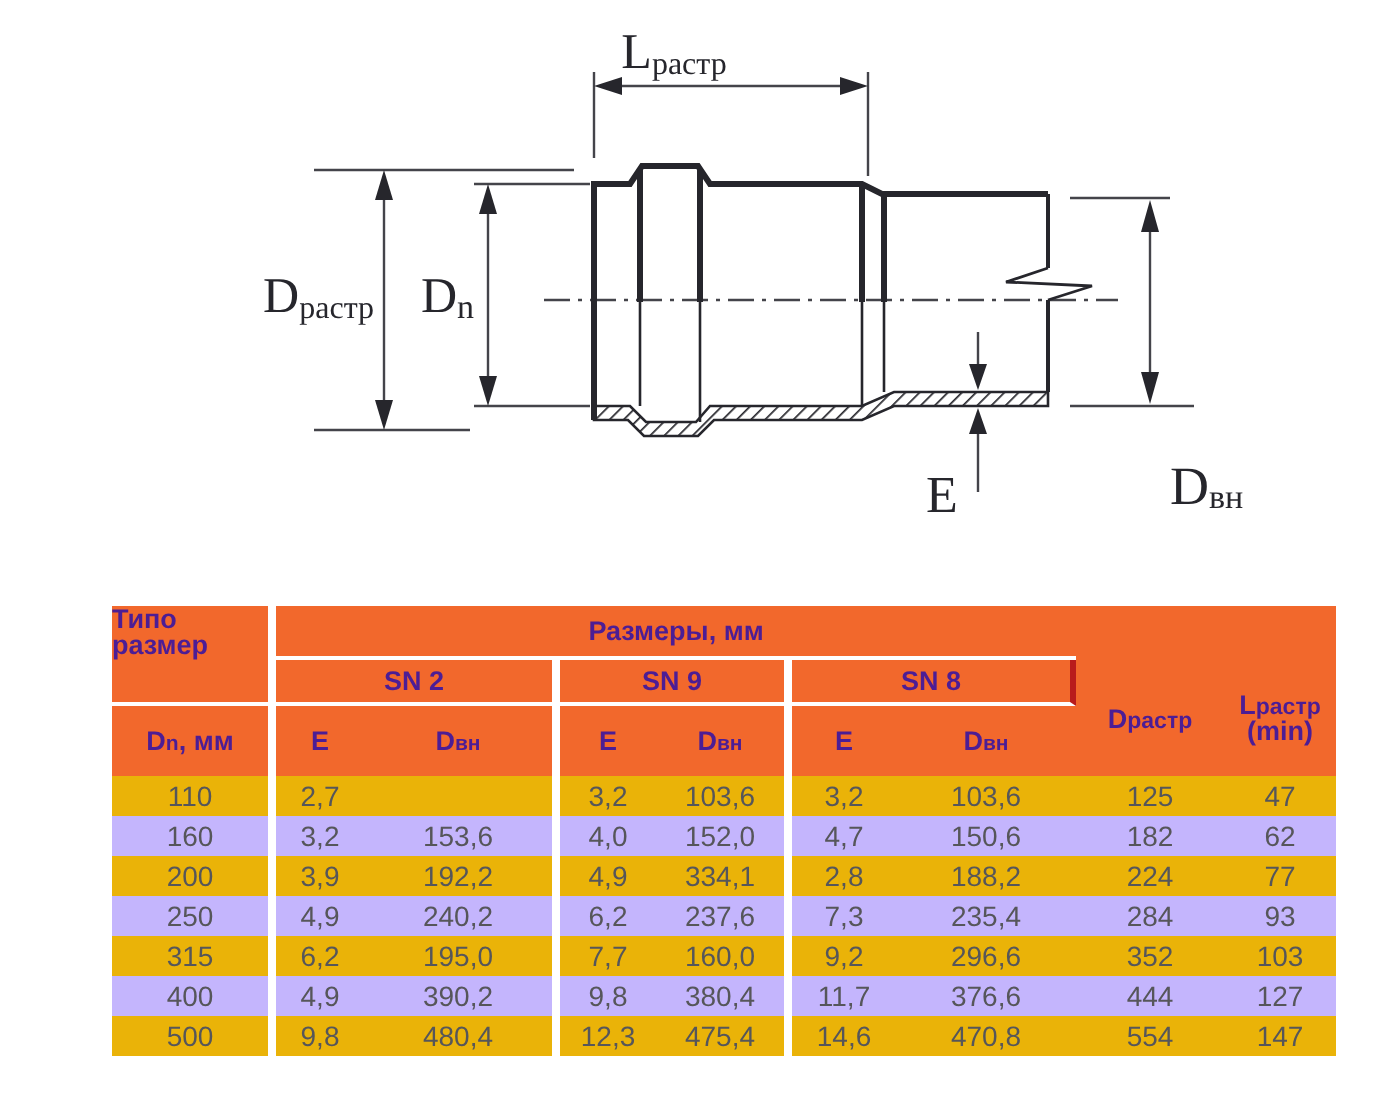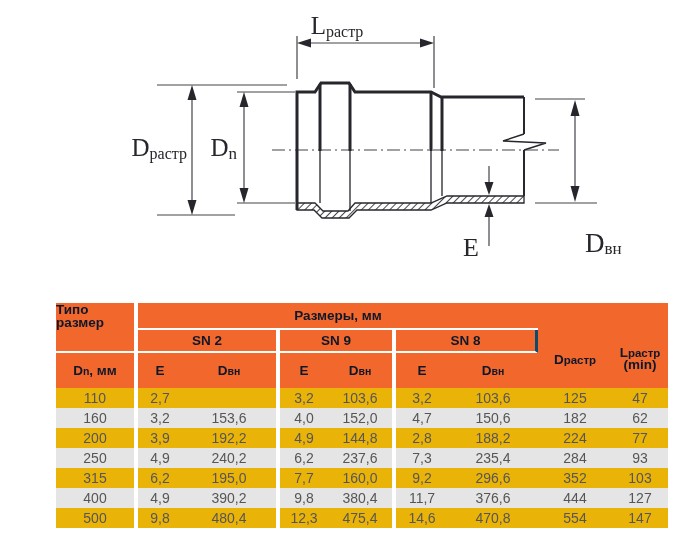--- a/index.html
+++ b/index.html
@@ -10,33 +10,33 @@
   }
   .diagram{position:absolute;left:0;top:0;}
   .dimtext{font-family:"Liberation Serif",serif;fill:#26262c;}
 
   table.spec{
     position:absolute;left:37px;top:303px;width:612px;
     border-collapse:separate;border-spacing:0;table-layout:fixed;
   }
   table.spec td{padding:0;margin:0;overflow:hidden;white-space:nowrap;}
   .hcell{
-    background:#F2682C;color:#0f172a;font-weight:bold;font-size:13.5px;
+    background:#F2682C;color:#4c1d95;font-weight:bold;font-size:13.5px;
     text-align:center;vertical-align:middle;
   }
   .typecell{text-align:left;vertical-align:top;padding:5px 0 0 8px;line-height:15px;}
   .sep{background:#ffffff;}
   .r1{height:27px;}
   .r2{height:23px;}
   .r3{height:35px;}
   .bodyrow td{height:20px;font-size:14px;color:#56565a;text-align:center;vertical-align:middle;}
   .alt td.c{background:#eab308;}
-  .base td.c{background:#e5e5e5;}
+  .base td.c{background:#c4b5fd;}
   .bb{border-bottom:2px solid #ffffff;}
-  .br{border-right:3px solid #0c4a6e;}
+  .br{border-right:3px solid #b91c1c;}
   .subsc{font-size:10.5px;}
   .subsc2{font-size:11.5px;}
   .minline{display:block;line-height:12px;}
   .lline{display:block;line-height:13px;}
 </style>
 </head>
 <body>
 
 <div class="stage">
 
@@ -206,21 +206,21 @@
           <td class="c">62</td>
     </tr>
 
     <tr class="bodyrow alt">
       <td class="c">200</td>
           <td class="sep"></td>
       <td class="c">3,9</td>
           <td class="c">192,2</td>
           <td class="sep"></td>
       <td class="c">4,9</td>
-          <td class="c">144,8</td>
+          <td class="c">334,1</td>
           <td class="sep"></td>
       <td class="c">2,8</td>
           <td class="c">188,2</td>
       <td class="c">224</td>
           <td class="c">77</td>
     </tr>
 
     <tr class="bodyrow base">
       <td class="c">250</td>
           <td class="sep"></td>

